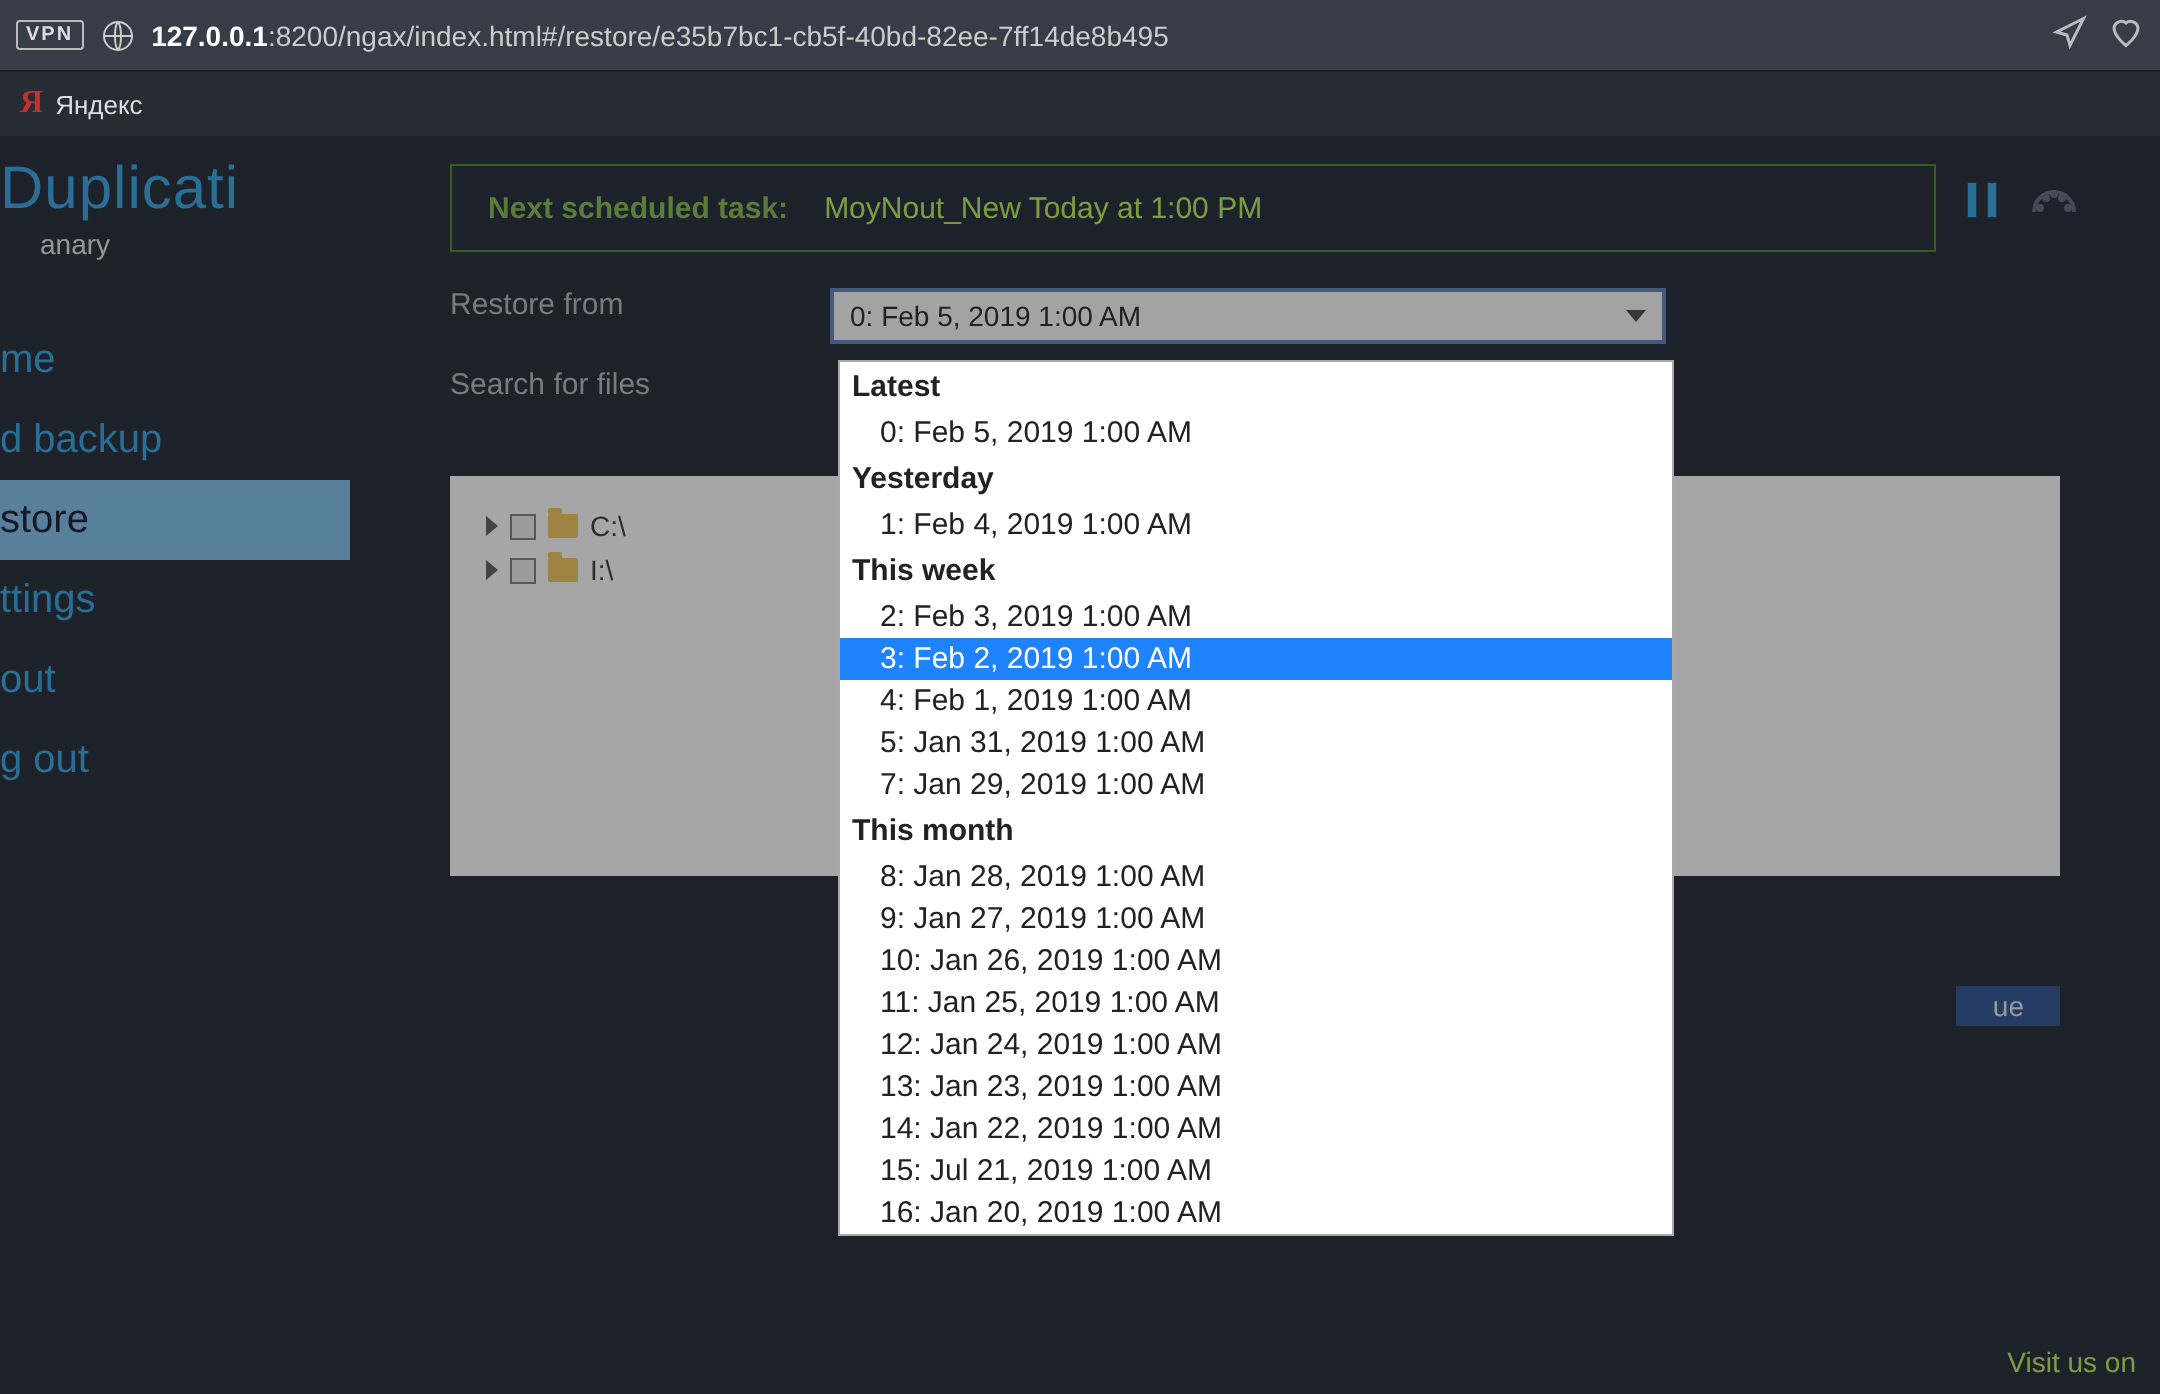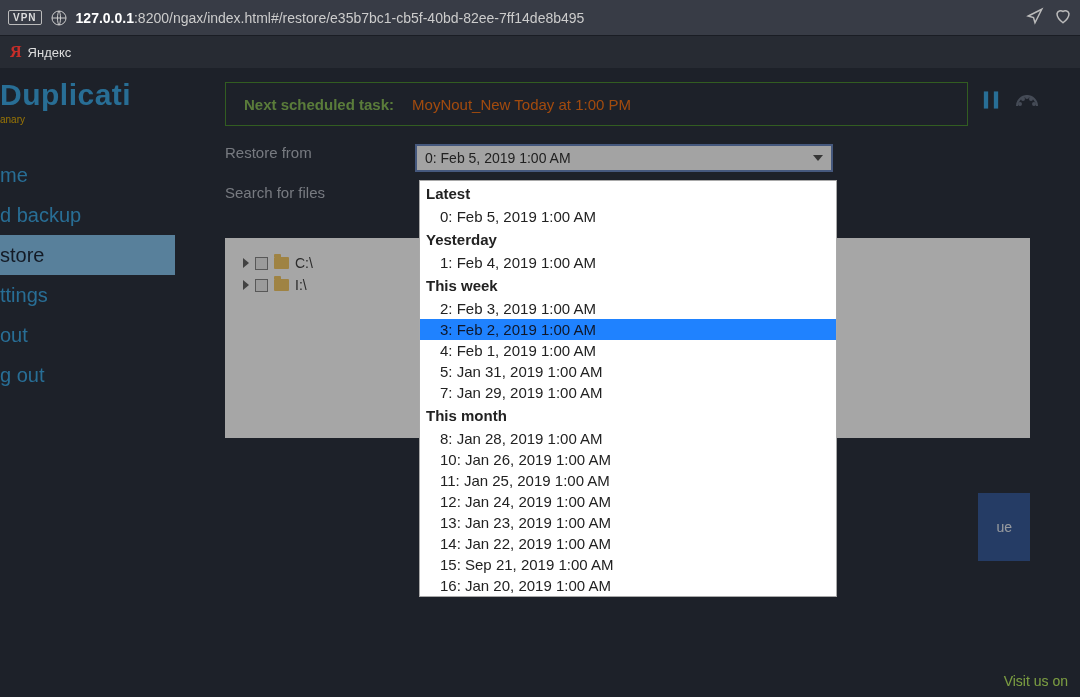--- a/index.html
+++ b/index.html
@@ -14,50 +14,50 @@
   .rt-icons svg { stroke:#bbb; }
   .yandex-bar { height:32px; background:#272b33; display:flex; align-items:center; padding:0 10px; font-size:13px; color:#ddd;}
   .yandex-logo { color:#c52e2a; font-weight:bold; font-size:16px; margin-right:6px; font-family: "Times New Roman", serif;}
   
   .app-area { position:relative; height: calc(697px - 36px - 32px); }
   .dim { position:absolute; inset:0; background:rgba(0,0,0,0.35); z-index:5; pointer-events:none; }
   .app-content { position:absolute; inset:0; display:flex; }
   
   .sidebar { width:175px; flex:0 0 175px; background:#2d3340; padding-top:10px; color:#3da8e6; position:relative; overflow:hidden;}
   .brand { margin-left:-30px; padding-left:30px; }
-  .brand .title { font-size:30px; font-weight:700; color:#3ea9e5; letter-spacing:0.5px; }
-  .brand .sub { font-size:10px; color:#eab308; margin-top:2px; margin-bottom:30px; }
+  .brand .title { font-size:30px; font-weight:400; color:#3ea9e5; letter-spacing:0.5px; }
+  .brand .sub { font-size:14px; color:#e5e5e5; margin-top:2px; margin-bottom:30px;margin-left:20px; }
   .nav { list-style:none; }
   .nav li { height:40px; display:flex; align-items:center; padding-left:0; font-size:20px; color:#3ea9e5; font-weight:300; margin-left:-30px; padding-left:30px; cursor:pointer;}
   .nav li.active { background:#87c5ee; color:#1e293a; }
   
   .main { flex:1; padding:14px 0 0 50px; color:#ccc; position:relative;}
   .task-bar { border:1px solid #4e8f33; height:44px; display:flex; align-items:center; margin-right:112px; padding:0 18px; gap:18px; margin-bottom:18px;}
   .task-bar .lbl { color:#8bbf5a; font-weight:bold; font-size:15px;}
-  .task-bar .val { color:#f97316; font-size:15px;}
+  .task-bar .val { color:#bef264; font-size:15px;}
   .status-icons { position:absolute; top:22px; right:40px; display:flex; gap:14px; align-items:center;}
   .form-row { display:flex; align-items:flex-start; height:40px; }
   .form-row .flabel { width:190px; color:#b7bcc5; font-size:15px;}
   .white-panel { background:#fff; margin-top:14px; margin-right:50px; height:200px; padding:14px 18px; color:#444; font-size:14px; position:relative;}
   .tree-row { display:flex; align-items:center; gap:6px; height:22px;}
   .tree-row .arrow { width:0;height:0; border-top:5px solid transparent; border-bottom:5px solid transparent; border-left:6px solid #666; }
   .tree-row .cb { width:13px; height:13px; border:1px solid #888; display:inline-block; background:#eee;}
   .tree-row .folder { width:15px; height:12px; background:#f4c968; position:relative; border-radius:1px; }
   .tree-row .folder::before { content:""; position:absolute; top:-3px; left:0; width:7px; height:3px; background:#f4c968; border-radius:1px 1px 0 0;}
-  .continue-btn { position:absolute; right:50px; top:425px; background:#3a5d9c; color:#e7ecf3; border:none; padding:26px 18px; font-size:14px; cursor:pointer;}
+  .continue-btn { position:absolute; right:50px; top:425px; background:#3a5d9c; color:#e7ecf3; border:none; padding:2px 18px; font-size:14px; cursor:pointer;}
   .footer { position:absolute; bottom:8px; right:12px; color:#bef264; font-size:14px;}
   
   .select-box { width:418px; height:28px; border:2px solid #6a87c0; background:#fafafa; color:#333; position:relative; font-size:14px; display:flex; align-items:center; padding:0 22px 0 8px; cursor:pointer;}
   .select-box::after { content:""; position:absolute; right:8px; top:50%; width:0;height:0; border-left:5px solid transparent; border-right:5px solid transparent; border-top:6px solid #555; transform:translateY(-50%);}
   
   .dropdown { position:absolute; z-index:20; left:419px; top:112px; width:418px; background:#fff; border:1px solid #a9a9a9; max-height:454px; overflow:hidden; color:#222; font-size:15px;}
   .dd-scroll { overflow-y:auto; max-height:452px; }
   .dd-group { font-weight:bold; padding:4px 6px 4px 6px; }
   .dd-item { padding:2px 6px 2px 20px; cursor:pointer; }
-  .dd-item.hl { background:#1f82ff; color:#0f172a; }
+  .dd-item.hl { background:#1f82ff; color:#ffffff; }
   
   .dd-scroll::-webkit-scrollbar { width:15px; }
   .dd-scroll::-webkit-scrollbar-track { background:#f1f1f1; }
   .dd-scroll::-webkit-scrollbar-thumb { background:#c4c4c4; }
 </style>
 </head>
 <body>
 
 <div class="browser-bar">
   <span class="vpn-badge">VPN</span>
@@ -163,22 +163,23 @@
         <div class="dd-group">Yesterday</div>
         <div class="dd-item">1: Feb 4, 2019 1:00 AM</div>
         <div class="dd-group">This week</div>
         <div class="dd-item">2: Feb 3, 2019 1:00 AM</div>
         <div class="dd-item hl">3: Feb 2, 2019 1:00 AM</div>
         <div class="dd-item">4: Feb 1, 2019 1:00 AM</div>
         <div class="dd-item">5: Jan 31, 2019 1:00 AM</div>
         <div class="dd-item">7: Jan 29, 2019 1:00 AM</div>
         <div class="dd-group">This month</div>
         <div class="dd-item">8: Jan 28, 2019 1:00 AM</div>
+        <div class="dd-item">9: Jan 27, 2019 1:00 AM</div>
         <div class="dd-item">10: Jan 26, 2019 1:00 AM</div>
         <div class="dd-item">11: Jan 25, 2019 1:00 AM</div>
         <div class="dd-item">12: Jan 24, 2019 1:00 AM</div>
         <div class="dd-item">13: Jan 23, 2019 1:00 AM</div>
         <div class="dd-item">14: Jan 22, 2019 1:00 AM</div>
-        <div class="dd-item">15: Sep 21, 2019 1:00 AM</div>
+        <div class="dd-item">15: Jul 21, 2019 1:00 AM</div>
         <div class="dd-item">16: Jan 20, 2019 1:00 AM</div>
       </div>
   </div>
 </div>
 
 </body></html>

